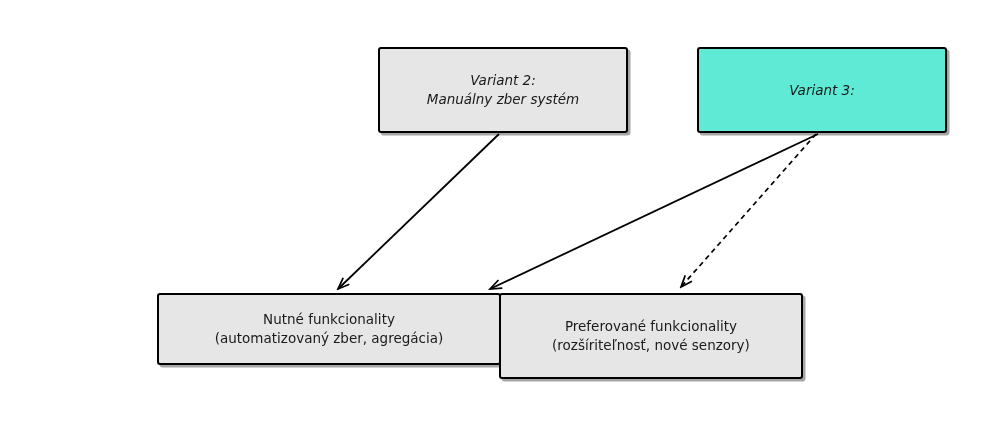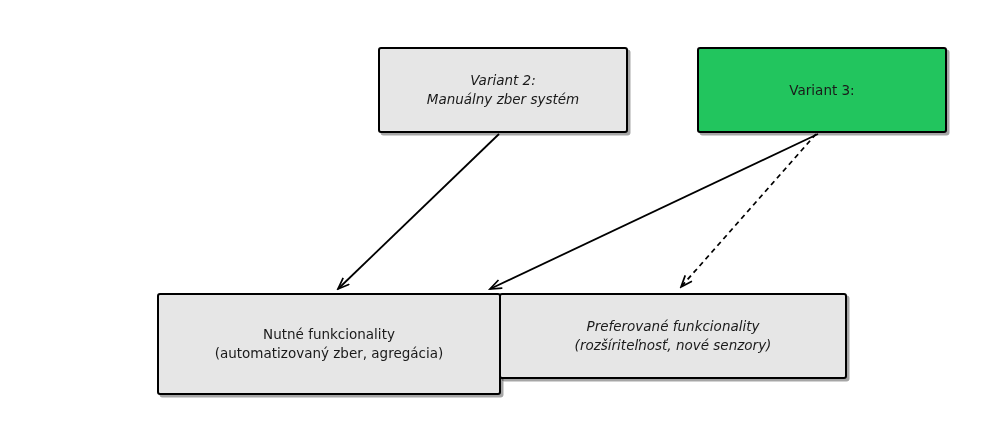--- a/index.html
+++ b/index.html
@@ -25,27 +25,28 @@
     display: flex;
     flex-direction: column;
     justify-content: center;
     align-items: center;
     text-align: center;
     color: #1a1a1a;
     font-size: 13.5px;
     line-height: 19px;
   }
   .node.highlight {
-    background: #22c55e;
+    background: #5eead4;
+    font-style: italic;
   }
   #node-variant1 { left: 58px;  top: 47px;  width: 250px; height: 86px; }
   #node-variant2 { left: 378px; top: 47px;  width: 250px; height: 86px; font-style: italic; }
   #node-variant3 { left: 697px; top: 47px;  width: 250px; height: 86px; }
-  #node-required  { left: 157px; top: 293px; width: 344px; height: 102px; }
-  #node-preferred { left: 499px; top: 293px; width: 348px; height: 86px; font-style: italic; }
+  #node-required  { left: 157px; top: 293px; width: 344px; height: 72px; }
+  #node-preferred { left: 499px; top: 293px; width: 304px; height: 86px; }
   .arrows-layer {
     position: absolute;
     left: 0;
     top: 0;
     width: 1004px;
     height: 429px;
     pointer-events: none;
   }
   .edge {
     stroke: #000000;

